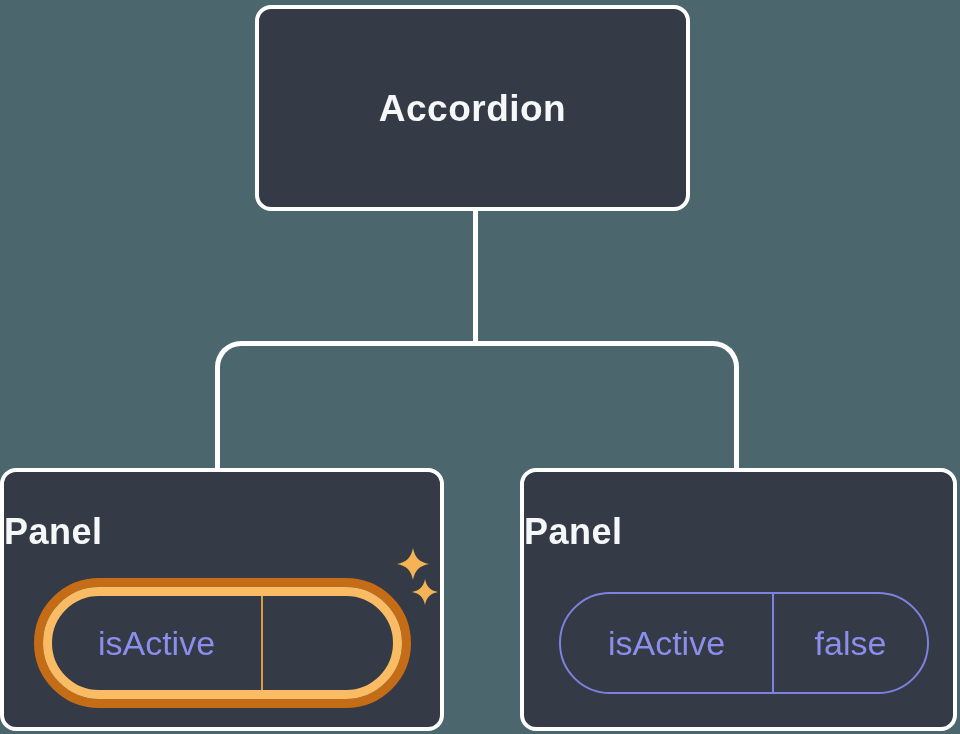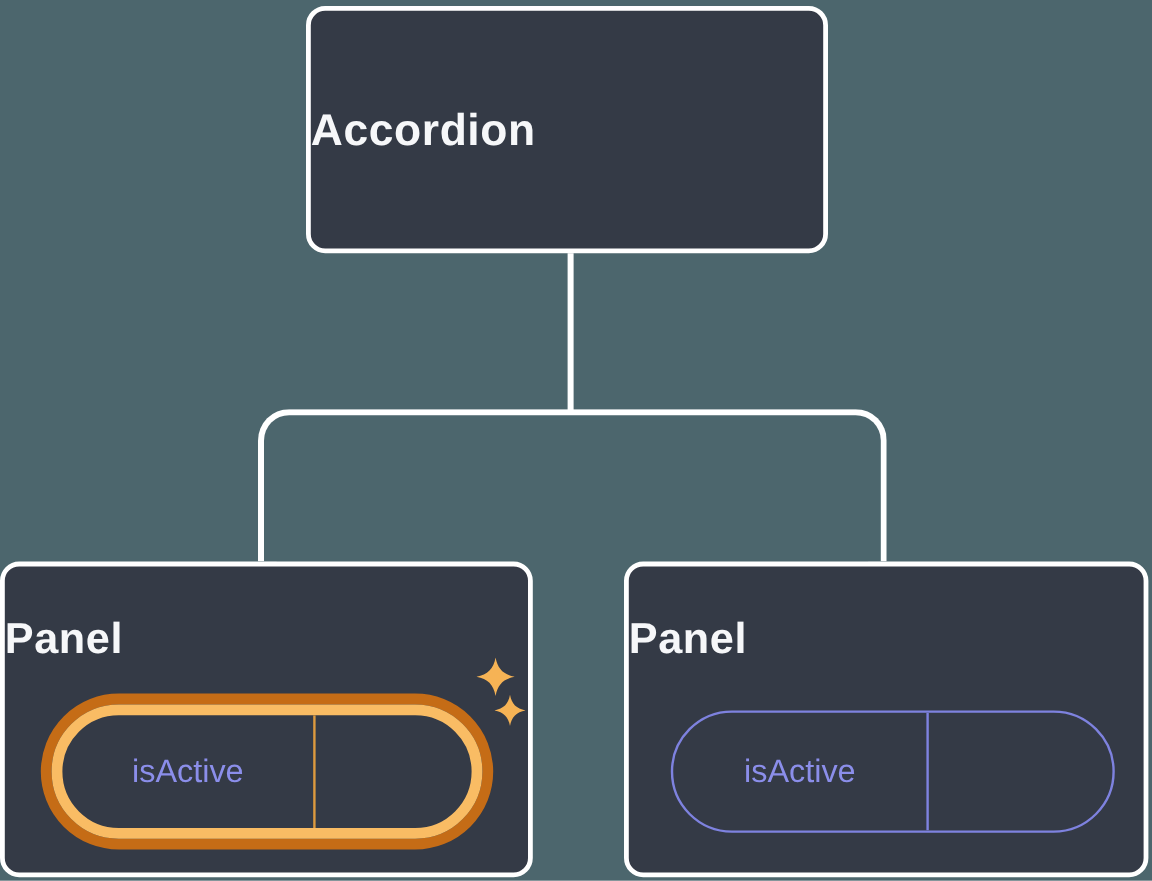--- a/index.html
+++ b/index.html
@@ -14,21 +14,21 @@
     position:relative;width:960px;height:734px;overflow:hidden;
     background:var(--background);
   }
   .node{
     position:absolute;box-sizing:border-box;
     background:var(--node-background);
     border:4px solid var(--node-border);
     border-radius:16px;
   }
   .node-root{left:255px;top:5px;width:435px;height:206px;
-    display:flex;align-items:center;}
+    display:flex;align-items:center;justify-content:center;}
   .node-root .node-label{font-size:37px;}
   .node-label{
     color:var(--title-text);font-weight:600;letter-spacing:.5px;
     font-size:36px;line-height:1;
   }
   .connector-stem{
     position:absolute;left:473px;top:211px;width:5px;height:131px;
     background:var(--connector);
   }
   .connector-elbow{
@@ -54,21 +54,21 @@
   .pill-mid{
     box-sizing:border-box;width:359px;height:112px;
     border:9px solid var(--highlight-inner);border-radius:56px;
   }
   .pill-inner{
     box-sizing:border-box;width:341px;height:94px;border-radius:47px;
     display:flex;align-items:stretch;overflow:hidden;
   }
   .pill-cell{
     display:flex;align-items:center;justify-content:center;
-    color:var(--state-text);font-size:27px;
+    color:var(--state-text);font-size:34px;
   }
   .pill-cell.key{width:209px;}
   .pill-cell.val{flex:1;}
   .pill-cell.bold{font-weight:700;}
   .pill-divider-active{width:2px;background:var(--highlight-divider);}
   
   .pill-plain{
     position:absolute;left:35px;top:120px;width:370px;height:102px;
     box-sizing:border-box;border:2px solid var(--state-border);
     border-radius:51px;display:flex;align-items:stretch;overflow:hidden;
@@ -116,16 +116,17 @@
     </div>
   </div>
 
   <div class="node panel panel-right">
     <div class="panel-title">
       <span class="node-label">Panel</span>
     </div>
     <div class="pill-plain">
       <div class="pill-cell key">isActive</div>
       <div class="pill-divider-plain"></div>
+      <div class="pill-cell val">false</div>
     </div>
   </div>
 
 </div>
 
 </body></html>

